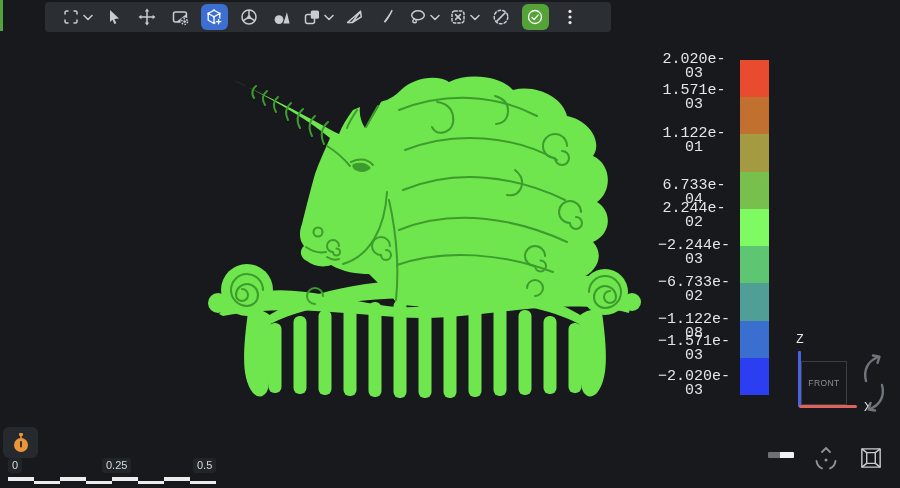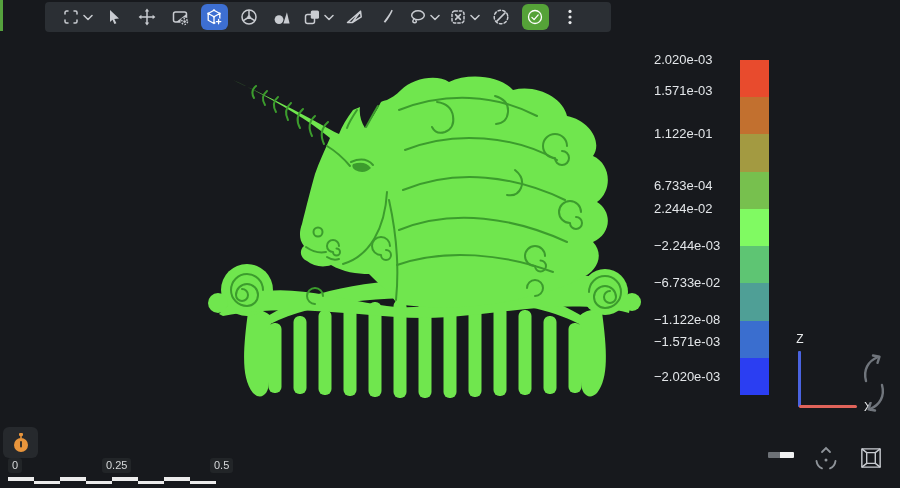--- a/index.html
+++ b/index.html
@@ -31,22 +31,22 @@
   .icw{stroke:#ffffff;fill:none;stroke-width:1.3;stroke-linecap:round;stroke-linejoin:round;}
 
   
   .colorbar{position:absolute;left:640px;top:52px;width:135px;height:352px;}
   .cb-bar{
     position:absolute;left:100px;top:8px;width:29px;height:335px;
     display:flex;flex-direction:column;
   }
   .cb-bar .band{flex:1;}
   .cb-label{
-    position:absolute;right:41px;width:80px;text-align:left;
-    color:#e3e6e9;font-size:13px;line-height:14px;
+    position:absolute;right:41px;width:80px;text-align:center;
+    color:#e3e6e9;font-size:15px;line-height:14px;font-family:Liberation Mono, monospace;
   }
 
   
   .model-wrap{position:absolute;left:185px;top:50px;width:460px;height:360px;}
 
   
   .gizmo{position:absolute;left:788px;top:330px;width:108px;height:90px;}
   .gz-z{position:absolute;left:5px;top:2px;width:14px;text-align:center;color:#e8eaec;font-size:12px;}
   .gz-x{position:absolute;left:73px;top:70px;width:14px;text-align:center;color:#e8eaec;font-size:12px;}
   .gz-vline{position:absolute;left:10px;top:21px;width:2.5px;height:56px;background:#4a63e0;border-radius:1px;}
@@ -345,34 +345,37 @@
       <div class="cb-label" style="top: 283px;">−1.571e-03</div>
       <div class="cb-label" style="top: 318px;">−2.020e-03</div>
     </div>
 </div>
 
 <div class="gizmo">
   <span class="gz-z">Z</span>
   <div class="gz-vline"></div>
   <div class="gz-hline"></div>
   <span class="gz-x">X</span>
+  <div class="gz-box">
+    <span class="gz-front">FRONT</span>
+  </div>
   <svg class="gz-rot" width="30" height="58" viewBox="0 0 30 58">
     <g fill="none" stroke="#70757c" stroke-width="2.4" stroke-linecap="round" stroke-linejoin="round">
       <path d="M7,27 C4,16 9,7 19,3"></path>
       <path d="M14,1.5 L20.5,2.7 L18.5,8.8"></path>
       <path d="M23,31 C26,42 21,51 11,55"></path>
       <path d="M16,56.5 L9.5,55.3 L11.5,49.2"></path>
     </g>
   </svg>
 </div>
 
 <div class="scalebar">
   <span class="sb-badge" style="left:0;">0</span>
   <span class="sb-badge" style="left:94px;">0.25</span>
-  <span class="sb-badge" style="left:202px;">0.5</span>
+  <span class="sb-badge" style="left:185px;">0.5</span>
   <div class="sb-ruler-top"></div>
   <div class="sb-ruler-bot"></div>
 </div>
 
 <button class="timer-btn">
   <svg width="18" height="22" viewBox="0 0 18 22">
     <g fill="#e8953c">
       <rect x="7" y="1" width="4" height="3" rx="1"></rect>
       <rect x="8.2" y="3" width="1.6" height="3"></rect>
       <circle cx="9" cy="13" r="7"></circle>

